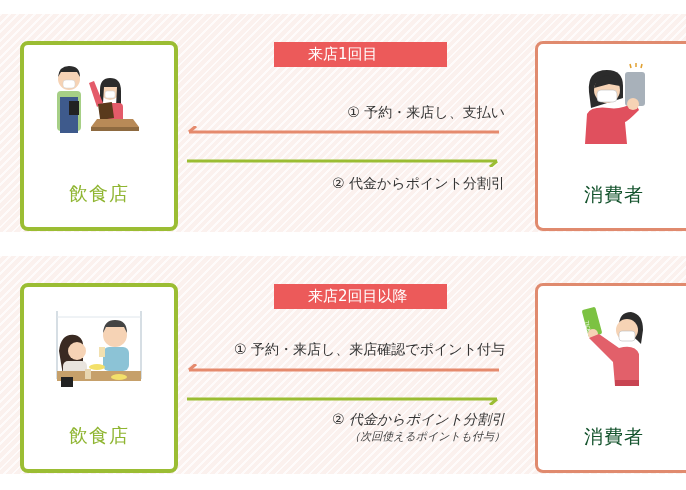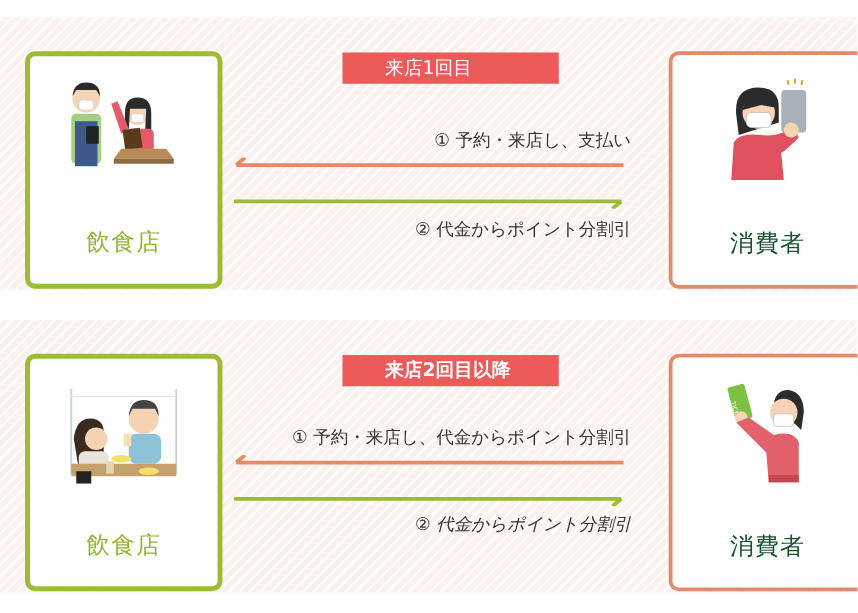--- a/index.html
+++ b/index.html
@@ -107,32 +107,33 @@
       <rect x="14" y="56" width="24" height="18" rx="5" fill="#e9e4de"></rect>
       <rect x="8" y="66" width="84" height="10" fill="#c6a06a"></rect>
       <ellipse cx="48" cy="62" rx="8" ry="3" fill="#f3e06a"></ellipse>
       <ellipse cx="70" cy="72" rx="8" ry="3" fill="#f3e06a"></ellipse>
       <rect x="36" y="64" width="6" height="10" fill="#e8d6b0"></rect>
       <rect x="12" y="72" width="12" height="10" fill="#222"></rect>
     </svg>
     <div class="label">飲食店</div>
   </div>
 
-  <div class="tag" style="top:28px;font-weight:bold;">来店2回目以降</div>
-  <div class="step" style="top:85px;">① 予約・来店し、代金からポイント分割引</div>
+  <div class="tag" style="top:28px;">来店2回目以降</div>
+  <div class="step" style="top:85px;">① 予約・来店し、来店確認でポイント付与</div>
   <svg class="arrow" style="top:108px;" viewBox="0 0 312 10">
     <line x1="2" y1="6" x2="312" y2="6" stroke="#e58a6d" stroke-width="3"></line>
     <line x1="2" y1="6" x2="9" y2="0" stroke="#e58a6d" stroke-width="3"></line>
   </svg>
   <svg class="arrow" style="top:139px;" viewBox="0 0 312 10">
     <line x1="0" y1="4" x2="310" y2="4" stroke="#9bbd33" stroke-width="3"></line>
     <line x1="310" y1="4" x2="303" y2="10" stroke="#9bbd33" stroke-width="3"></line>
   </svg>
   <div class="step" style="top:155px;font-style:italic;">
     <div>② 代金からポイント分割引</div>
+    <div class="sub">（次回使えるポイントも付与）</div>
   </div>
 
   <div class="card consumer" style="top:27px;">
     <svg class="illus" width="90" height="82" viewBox="0 0 90 82">
       <rect x="16" y="4" width="14" height="28" rx="2" fill="#7cc242" transform="rotate(-15 23 18)"></rect>
       <text x="20" y="24" font-size="5" fill="#fff" transform="rotate(75 22 18)">TICKET</text>
       <circle cx="24" cy="30" r="5" fill="#f6d3b5"></circle>
       <path d="M50 22 Q50 8 62 8 Q74 10 74 26 L72 40 L68 36 Z" fill="#2b2b2b"></path>
       <circle cx="58" cy="26" r="11" fill="#f6d3b5"></circle>
       <rect x="50" y="27" width="16" height="10" rx="3" fill="#fff" stroke="#bbb" stroke-width="0.6"></rect>

